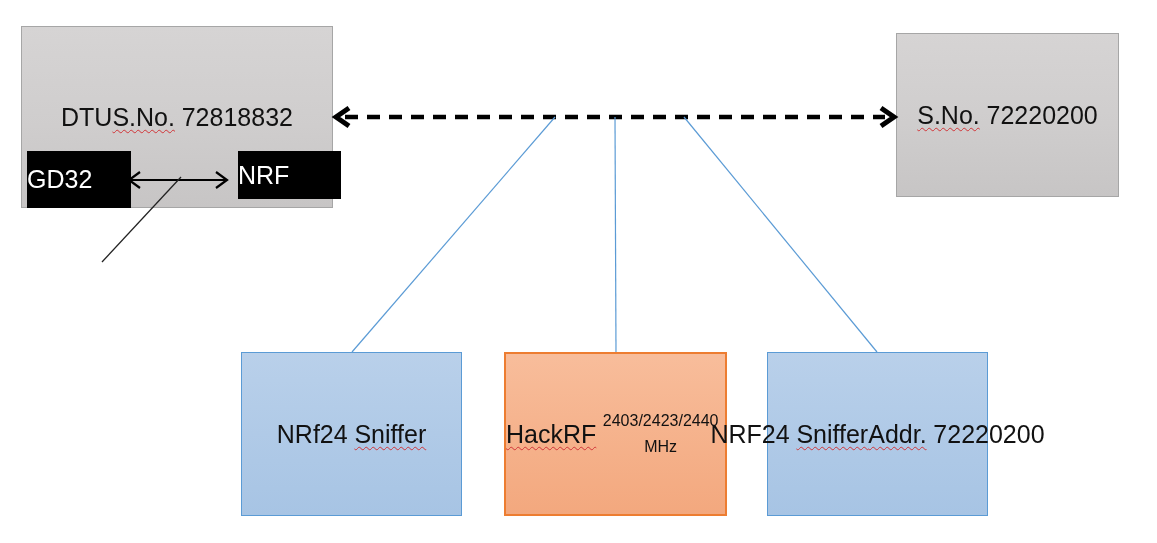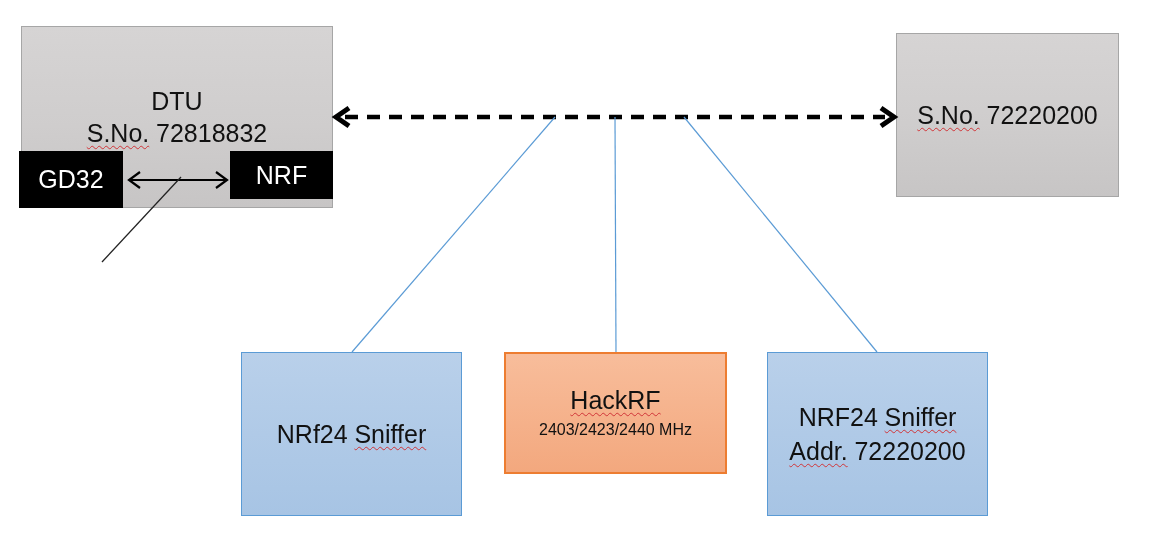--- a/index.html
+++ b/index.html
@@ -1,24 +1,24 @@
 <!DOCTYPE html>
 <html><head>
 <meta charset="utf-8">
 <style>
   html,body{margin:0;padding:0;background:#fff;}
   #canvas{
     position:relative;width:1157px;height:543px;background:#ffffff;
     font-family:"Liberation Sans", sans-serif;color:#111;overflow:hidden;
   }
-  .box{position:absolute;display:flex;flex-direction:column;justify-content:center;
+  .box{position:absolute;display:flex;justify-content:center;
        align-items:center;text-align:center;box-sizing:border-box;line-height:32px;font-size:25px;}
   .gray{background:linear-gradient(180deg,#d6d4d4 0%,#cfcdcd 55%,#c7c5c5 100%);border:1px solid #a6a6a6;}
   .chip{position:absolute;background:#000;color:#fff;display:flex;align-items:center;
-        justify-content:center;font-size:25px;box-sizing:border-box;z-index:3;}
+        justify-content:flex-start;font-size:25px;box-sizing:border-box;z-index:3;margin-left:8px;}
   .green{background:linear-gradient(180deg,#aed596,#9ecb82);border:2px solid #70ad47;z-index:2;}
   .blue{background:linear-gradient(180deg,#b9d0ea,#a7c4e4);border:1.5px solid #5b9bd5;line-height:34px;}
   .orange{background:linear-gradient(180deg,#f8bd9b,#f3a87e);border:2px solid #ed7d31;}
   .sq{text-decoration-line:underline;text-decoration-style:wavy;
       text-decoration-color:#d13438;text-decoration-thickness:1px;text-underline-offset:3px;}
   .w1{margin-right:.27em;}
   .small{font-size:18px;line-height:26px;}
   .small2{font-size:16px;line-height:26px;}
   .hrf-title{font-size:25px;line-height:34px;}
   #connector-layer{position:absolute;left:0;top:0;width:1157px;height:543px;z-index:4;pointer-events:none;}
@@ -48,21 +48,21 @@
       <span class="sq w1">S.No.</span><span>72220200</span>
     </div>
   </div>
 
   <div class="box blue" style="left:241px;top:352px;width:221px;height:164px;">
     <div>
       <span class="w1">NRf24</span><span class="sq">Sniffer</span>
     </div>
   </div>
 
-  <div class="box orange" style="left:504px;top:352px;width:223px;height:122px;">
+  <div class="box orange" style="left:504px;top:352px;width:223px;height:164px;">
     <div class="hrf-title">
       <span class="sq">HackRF</span>
     </div>
     <div class="small2">2403/2423/2440 MHz</div>
   </div>
 
   <div class="box blue" style="left:767px;top:352px;width:221px;height:164px;">
     <div>
       <span class="w1">NRF24</span><span class="sq">Sniffer</span>
     </div>

